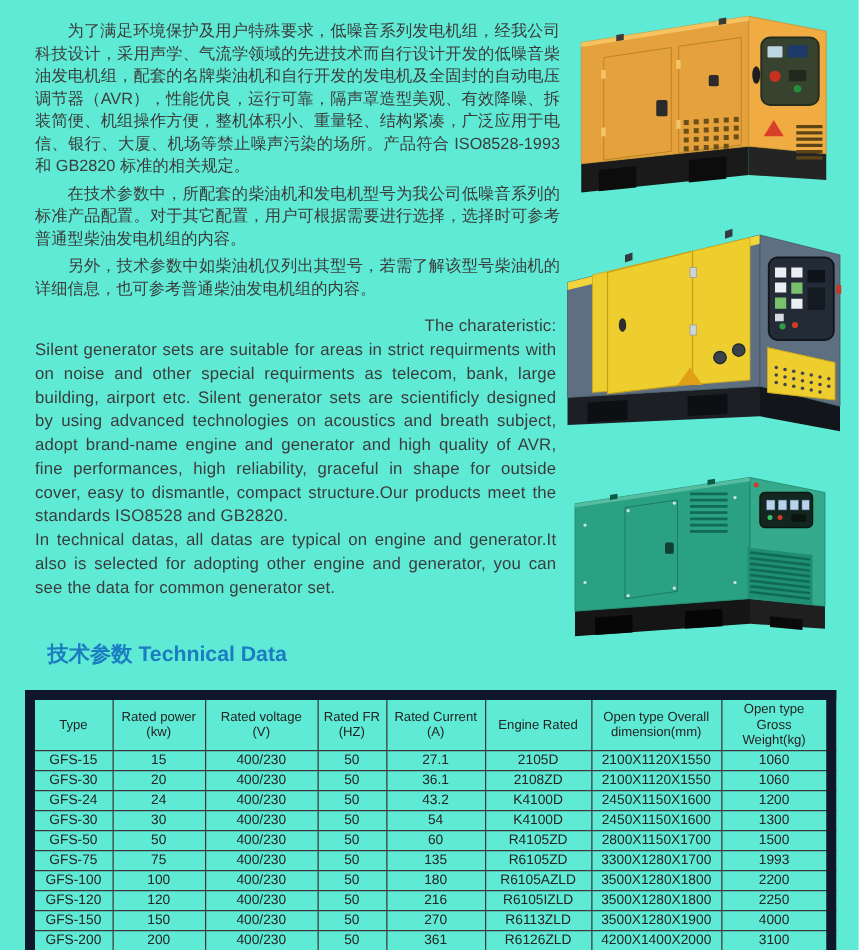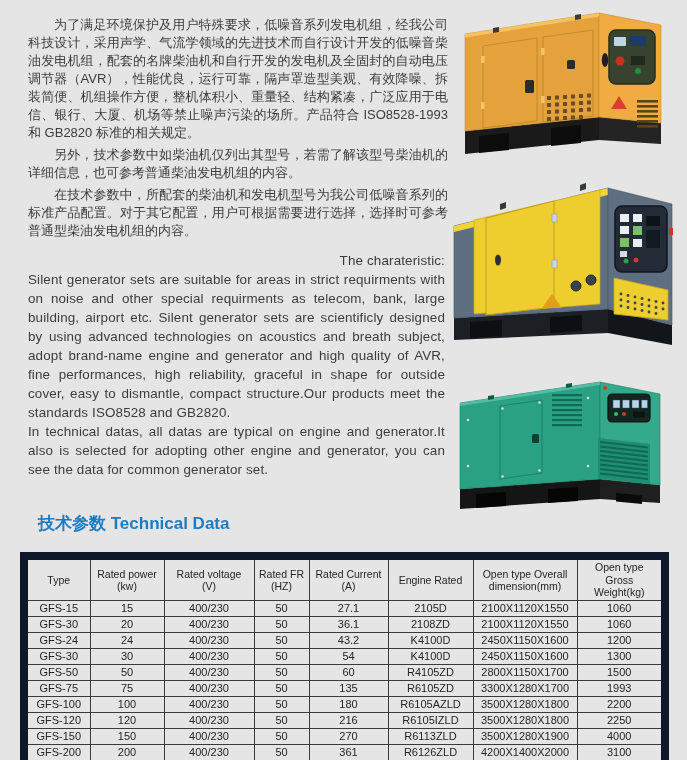--- a/index.html
+++ b/index.html
@@ -1,17 +1,17 @@
 <!DOCTYPE html>
 <html><head>
 <meta charset="utf-8">
 <style>
   html,body{margin:0;padding:0;background:#fff;}
   .page{
-    position:relative;width:687px;height:760px;background:#e5e5e5;overflow:hidden;
+    position:relative;width:687px;height:760px;background:#5eead4;overflow:hidden;
     font-family:"Liberation Sans","DejaVu Sans",sans-serif;color:#3f3f3f;
   }
   
   .cn-block{position:absolute;left:28px;top:16px;width:420px;font-size:13px;line-height:18px;text-align:justify;color:#3c3c3c;}
   .cn-block p{margin:0 0 4px 0;text-indent:2em;}
   
   .en-block{position:absolute;left:28px;top:251px;width:417px;font-size:13.4px;line-height:19px;text-align:justify;color:#3c3c3c;letter-spacing:.15px;}
   .en-block .en-head{text-align:right;}
   .en-block p{margin:0;}
   
@@ -28,22 +28,22 @@
   table.tech th{font-weight:normal;font-size:10.5px;line-height:12.5px;height:38px;padding:1px 2px;white-space:pre-line;}
   table.tech td{font-size:11px;height:15px;padding:0 2px;line-height:13px;}
 </style>
 </head>
 <body>
 
 <div class="page">
 
   <div class="cn-block">
     <p>为了满足环境保护及用户特殊要求，低噪音系列发电机组，经我公司科技设计，采用声学、气流学领域的先进技术而自行设计开发的低噪音柴油发电机组，配套的名牌柴油机和自行开发的发电机及全固封的自动电压调节器（AVR），性能优良，运行可靠，隔声罩造型美观、有效降噪、拆装简便、机组操作方便，整机体积小、重量轻、结构紧凑，广泛应用于电信、银行、大厦、机场等禁止噪声污染的场所。产品符合 ISO8528-1993 和 GB2820 标准的相关规定。</p>
+    <p>在技术参数中，所配套的柴油机和发电机型号为我公司低噪音系列的标准产品配置。对于其它配置，用户可根据需要进行选择，选择时可参考普通型柴油发电机组的内容。</p>
     <p>另外，技术参数中如柴油机仅列出其型号，若需了解该型号柴油机的详细信息，也可参考普通柴油发电机组的内容。</p>
-    <p>在技术参数中，所配套的柴油机和发电机型号为我公司低噪音系列的标准产品配置。对于其它配置，用户可根据需要进行选择，选择时可参考普通型柴油发电机组的内容。</p>
   </div>
 
   <div class="en-block">
     <div class="en-head">The charateristic:</div>
     <p>Silent generator sets are suitable for areas in strict requirments with on noise and other special requirments as telecom, bank, large building, airport etc. Silent generator sets are scientificly designed by using advanced technologies on acoustics and breath subject, adopt brand-name engine and generator and high quality of AVR, fine performances, high reliability, graceful in shape for outside cover, easy to dismantle, compact structure.Our products meet the standards ISO8528 and GB2820.</p>
     <p>In technical datas, all datas are typical on engine and generator.It also is selected for adopting other engine and generator, you can see the data for common generator set.</p>
   </div>
 
   <div class="photo photo1">
     <svg viewBox="0 0 230 160">

